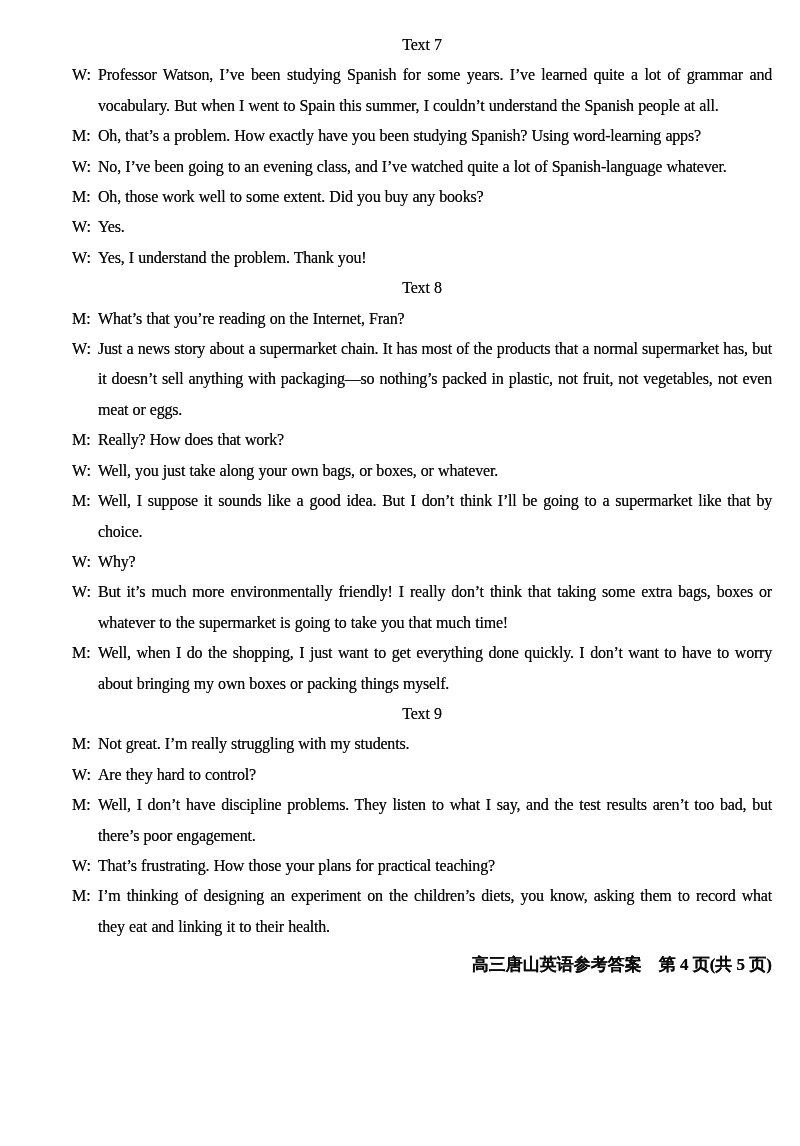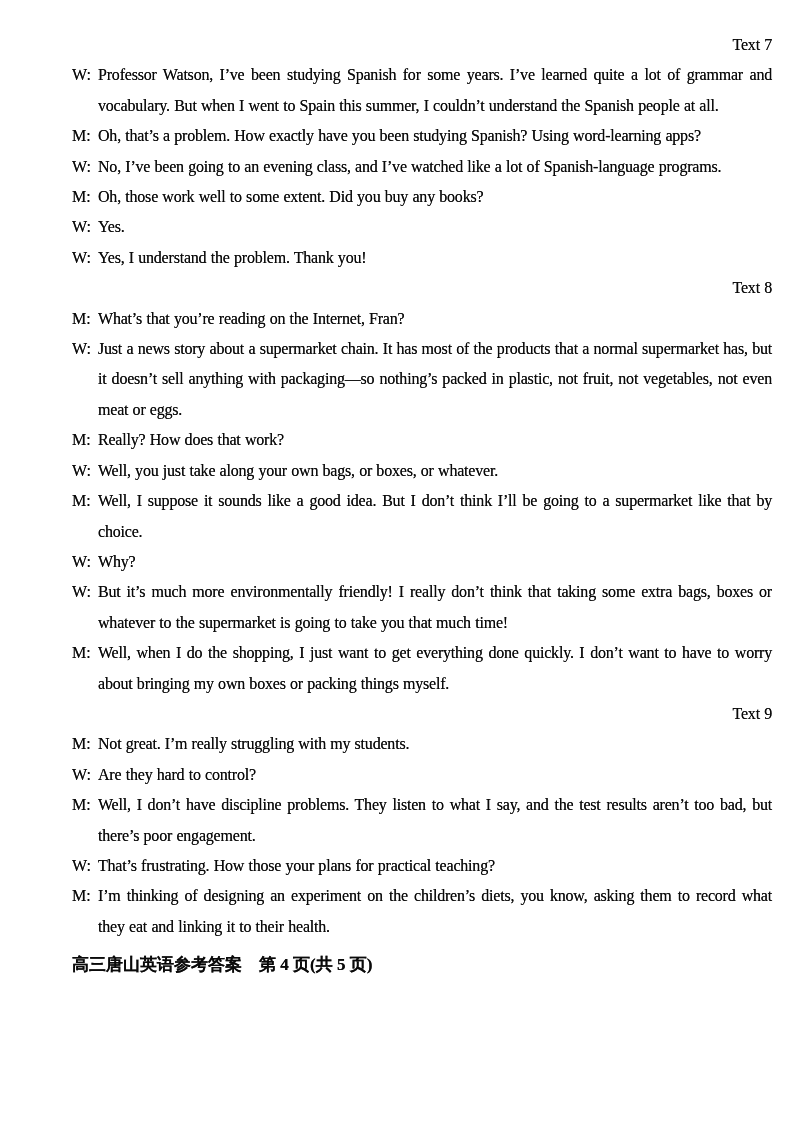--- a/index.html
+++ b/index.html
@@ -28,47 +28,47 @@
     letter-spacing: -0.2px;
     word-spacing: 0.5px;
     text-align: justify;
     padding-left: 26px;
     text-indent: -26px;
     text-shadow: 0 0 0.35px rgba(0,0,0,0.75);
   }
   p.heading {
     padding-left: 0;
     text-indent: 0;
-    text-align: right;
+    text-align: center;
   }
   .speaker {
     display: inline-block;
     width: 26px;
     text-indent: 0;
     letter-spacing: 0;
   }
   .footer {
     width: 700px;
     margin-top: 8px;
-    text-align: left;
+    text-align: right;
     font-size: 17px;
     font-weight: 600;
     line-height: 30px;
     text-shadow: 0 0 0.35px rgba(0,0,0,0.75);
   }
 </style>
 </head>
 <body>
 
 <div class="page">
   <main class="content" id="sections">
       <p class="line heading">Text 7</p>
       <p class="line"><span class="speaker">W:</span><span>Professor Watson, I’ve been studying Spanish for some years. I’ve learned quite a lot of grammar and vocabulary. But when I went to Spain this summer, I couldn’t understand the Spanish people at all.</span></p>
       <p class="line"><span class="speaker">M:</span><span>Oh, that’s a problem. How exactly have you been studying Spanish? Using word-learning apps?</span></p>
-      <p class="line"><span class="speaker">W:</span><span>No, I’ve been going to an evening class, and I’ve watched like a lot of Spanish-language programs.</span></p>
+      <p class="line"><span class="speaker">W:</span><span>No, I’ve been going to an evening class, and I’ve watched quite a lot of Spanish-language whatever.</span></p>
       <p class="line"><span class="speaker">M:</span><span>Oh, those work well to some extent. Did you buy any books?</span></p>
       <p class="line"><span class="speaker">W:</span><span>Yes.</span></p>
       <p class="line"><span class="speaker">W:</span><span>Yes, I understand the problem. Thank you!</span></p>
       <p class="line heading">Text 8</p>
       <p class="line"><span class="speaker">M:</span><span>What’s that you’re reading on the Internet, Fran?</span></p>
       <p class="line"><span class="speaker">W:</span><span>Just a news story about a supermarket chain. It has most of the products that a normal supermarket has, but it doesn’t sell anything with packaging—so nothing’s packed in plastic, not fruit, not vegetables, not even meat or eggs.</span></p>
       <p class="line"><span class="speaker">M:</span><span>Really? How does that work?</span></p>
       <p class="line"><span class="speaker">W:</span><span>Well, you just take along your own bags, or boxes, or whatever.</span></p>
       <p class="line"><span class="speaker">M:</span><span>Well, I suppose it sounds like a good idea. But I don’t think I’ll be going to a supermarket like that by choice.</span></p>
       <p class="line"><span class="speaker">W:</span><span>Why?</span></p>

